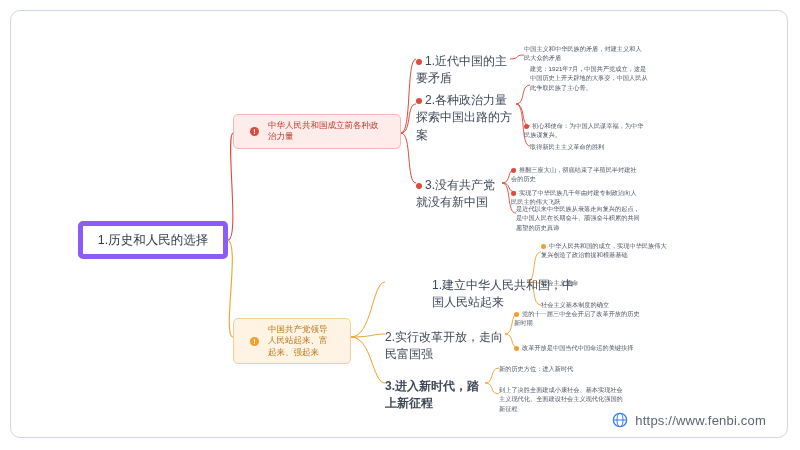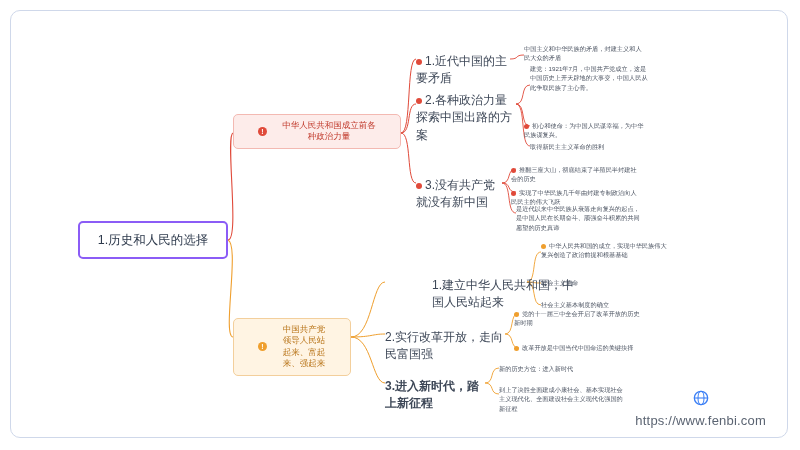--- a/index.html
+++ b/index.html
@@ -29,39 +29,39 @@
   }
   .logo-text{
     font-size:19px;font-weight:bold;color:#3b7ff5;letter-spacing:1px;
   }
   .logo-badge{
     background:#3b7ff5;color:#fff;font-size:12px;font-weight:bold;
     padding:2px 4px;border-radius:3px;letter-spacing:1px;
   }
   
   .footer{
-    position:absolute;right:34px;bottom:22px;display:flex;align-items:center;gap:7px;flex-direction:column;
+    position:absolute;right:34px;bottom:22px;display:flex;align-items:center;gap:7px;
   }
   .globe-icon{width:16px;height:16px;display:block;}
   .footer-url{font-size:13px;color:#5b6472;letter-spacing:.2px;}
 
   
   .wires{position:absolute;left:0;top:0;width:800px;height:450px;pointer-events:none;}
 
   
   .node{position:absolute;box-sizing:border-box;}
   .root-node{
     left:78px;top:221px;width:150px;height:38px;
-    border:2px solid #8b5cf6;border-radius:5px;background:#fff;
+    border:5px solid #8b5cf6;border-radius:5px;background:#fff;
     display:flex;align-items:center;justify-content:center;
     font-size:12.5px;color:#2f3b4d;
   }
   .branch-node{
-    border-radius:5px;display:flex;align-items:center;gap:15px;
-    padding:5px 24px;font-size:8.5px;line-height:1.35;text-align:center;
+    border-radius:5px;display:flex;align-items:center;gap:9px;
+    padding:5px 16px;font-size:8.5px;line-height:1.35;
   }
   .branch-red{
     left:233px;top:114px;width:168px;
     background:#fdecea;border:1px solid #f3b9b2;color:#c0392b;
   }
   .branch-orange{
     left:233px;top:318px;width:118px;
     background:#fff4e3;border:1px solid #f3cf9c;color:#b9751a;
   }
   .bullet{

